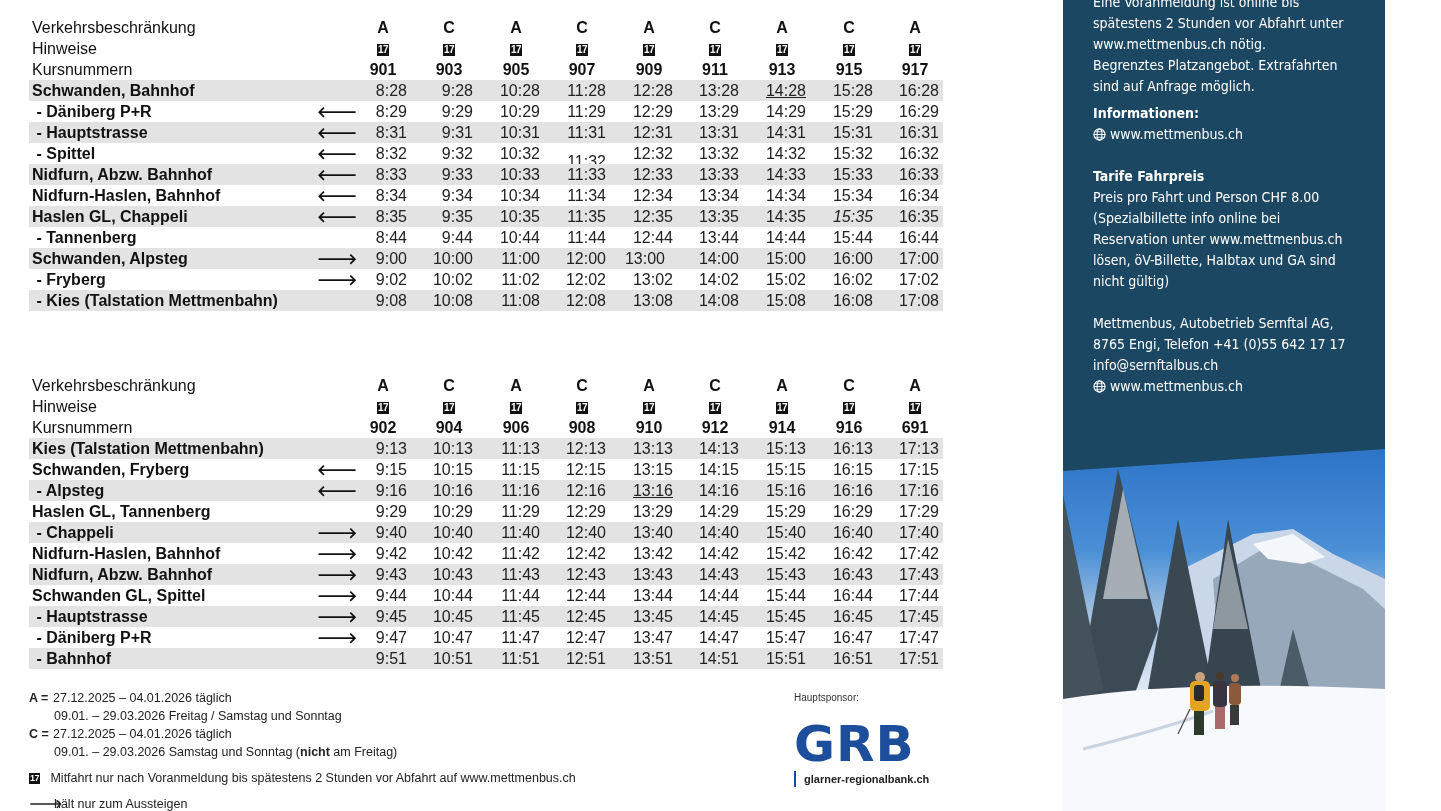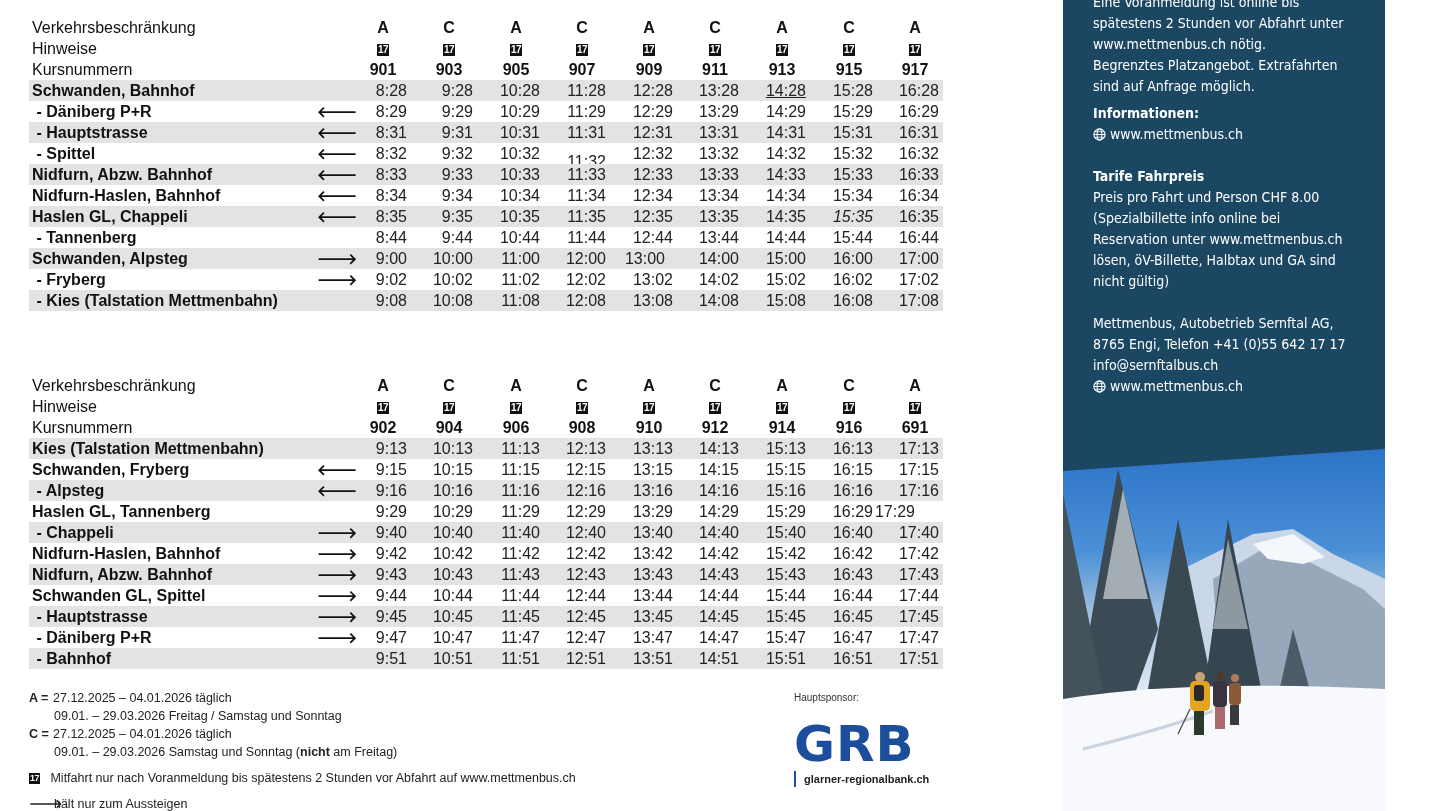--- a/index.html
+++ b/index.html
@@ -335,40 +335,40 @@
         </div>
       </div>
       <div class="row stop shade">
         <span class="lbl" style="white-space: pre;"> - Alpsteg</span>
         <span class="arrow">🡐</span>
         <div class="cells">
           <span class="cell time" style="left: 0px;">9:16</span>
           <span class="cell time" style="left: 66px;">10:16</span>
           <span class="cell time" style="left: 133px;">11:16</span>
           <span class="cell time" style="left: 199px;">12:16</span>
-          <span class="cell time" style="left: 266px;">13:16</span>
+          <span class="cell time" style="left: 266px; text-decoration: underline;">13:16</span>
           <span class="cell time" style="left: 332px;">14:16</span>
           <span class="cell time" style="left: 399px;">15:16</span>
           <span class="cell time" style="left: 466px;">16:16</span>
           <span class="cell time" style="left: 532px;">17:16</span>
         </div>
       </div>
       <div class="row stop">
         <span class="lbl" style="white-space: pre;">Haslen GL, Tannenberg</span>
         <span class="arrow"></span>
         <div class="cells">
           <span class="cell time" style="left: 0px;">9:29</span>
           <span class="cell time" style="left: 66px;">10:29</span>
           <span class="cell time" style="left: 133px;">11:29</span>
           <span class="cell time" style="left: 199px;">12:29</span>
           <span class="cell time" style="left: 266px;">13:29</span>
           <span class="cell time" style="left: 332px;">14:29</span>
           <span class="cell time" style="left: 399px;">15:29</span>
           <span class="cell time" style="left: 466px;">16:29</span>
-          <span class="cell time" style="left: 508px;">17:29</span>
+          <span class="cell time" style="left: 532px;">17:29</span>
         </div>
       </div>
       <div class="row stop shade">
         <span class="lbl" style="white-space: pre;"> - Chappeli</span>
         <span class="arrow">🡒</span>
         <div class="cells">
           <span class="cell time" style="left: 0px;">9:40</span>
           <span class="cell time" style="left: 66px;">10:40</span>
           <span class="cell time" style="left: 133px;">11:40</span>
           <span class="cell time" style="left: 199px;">12:40</span>

